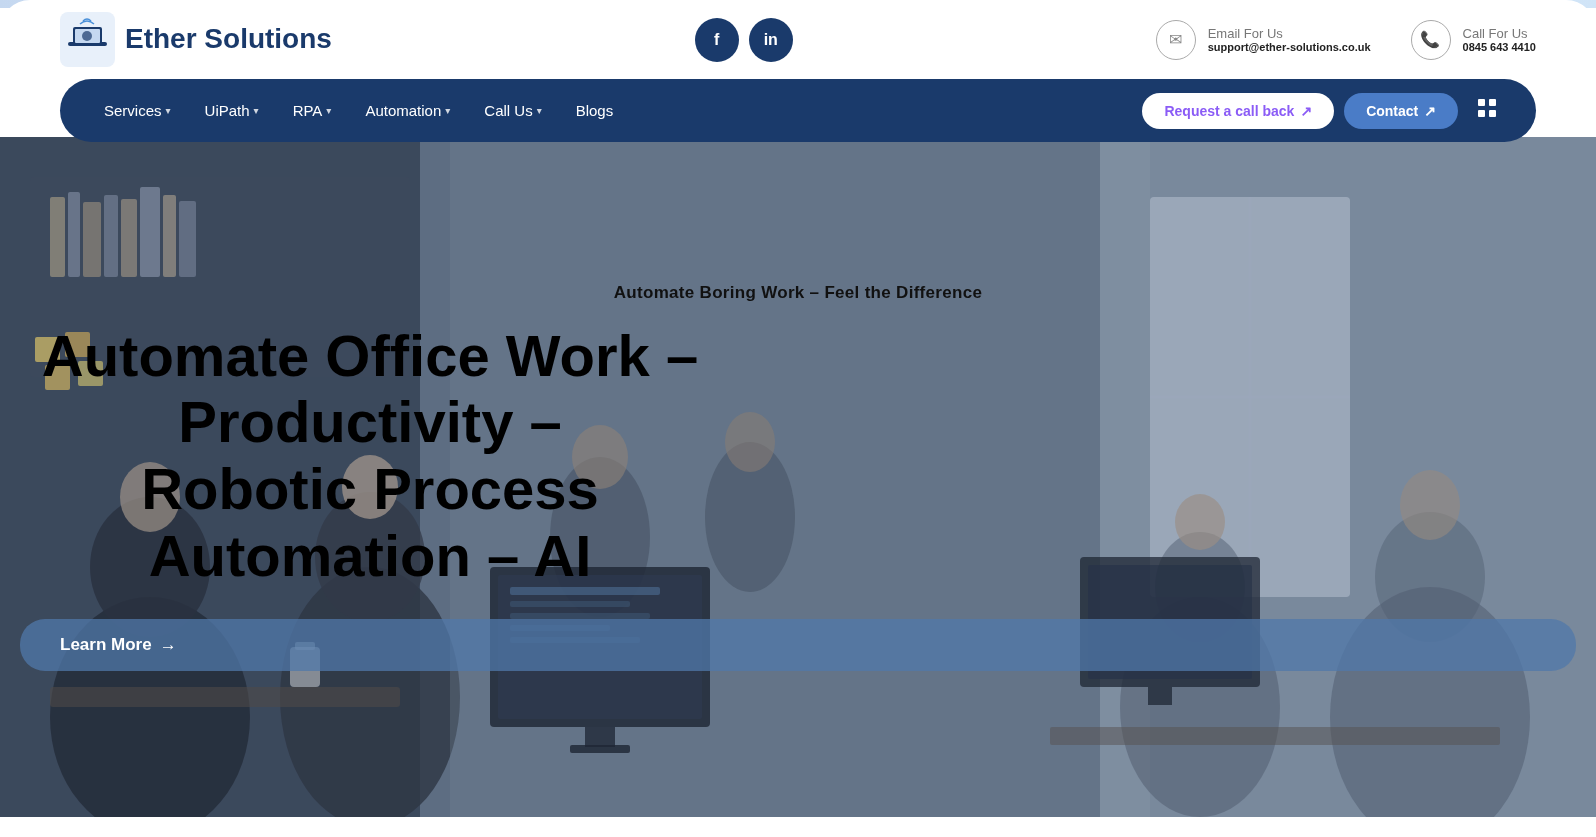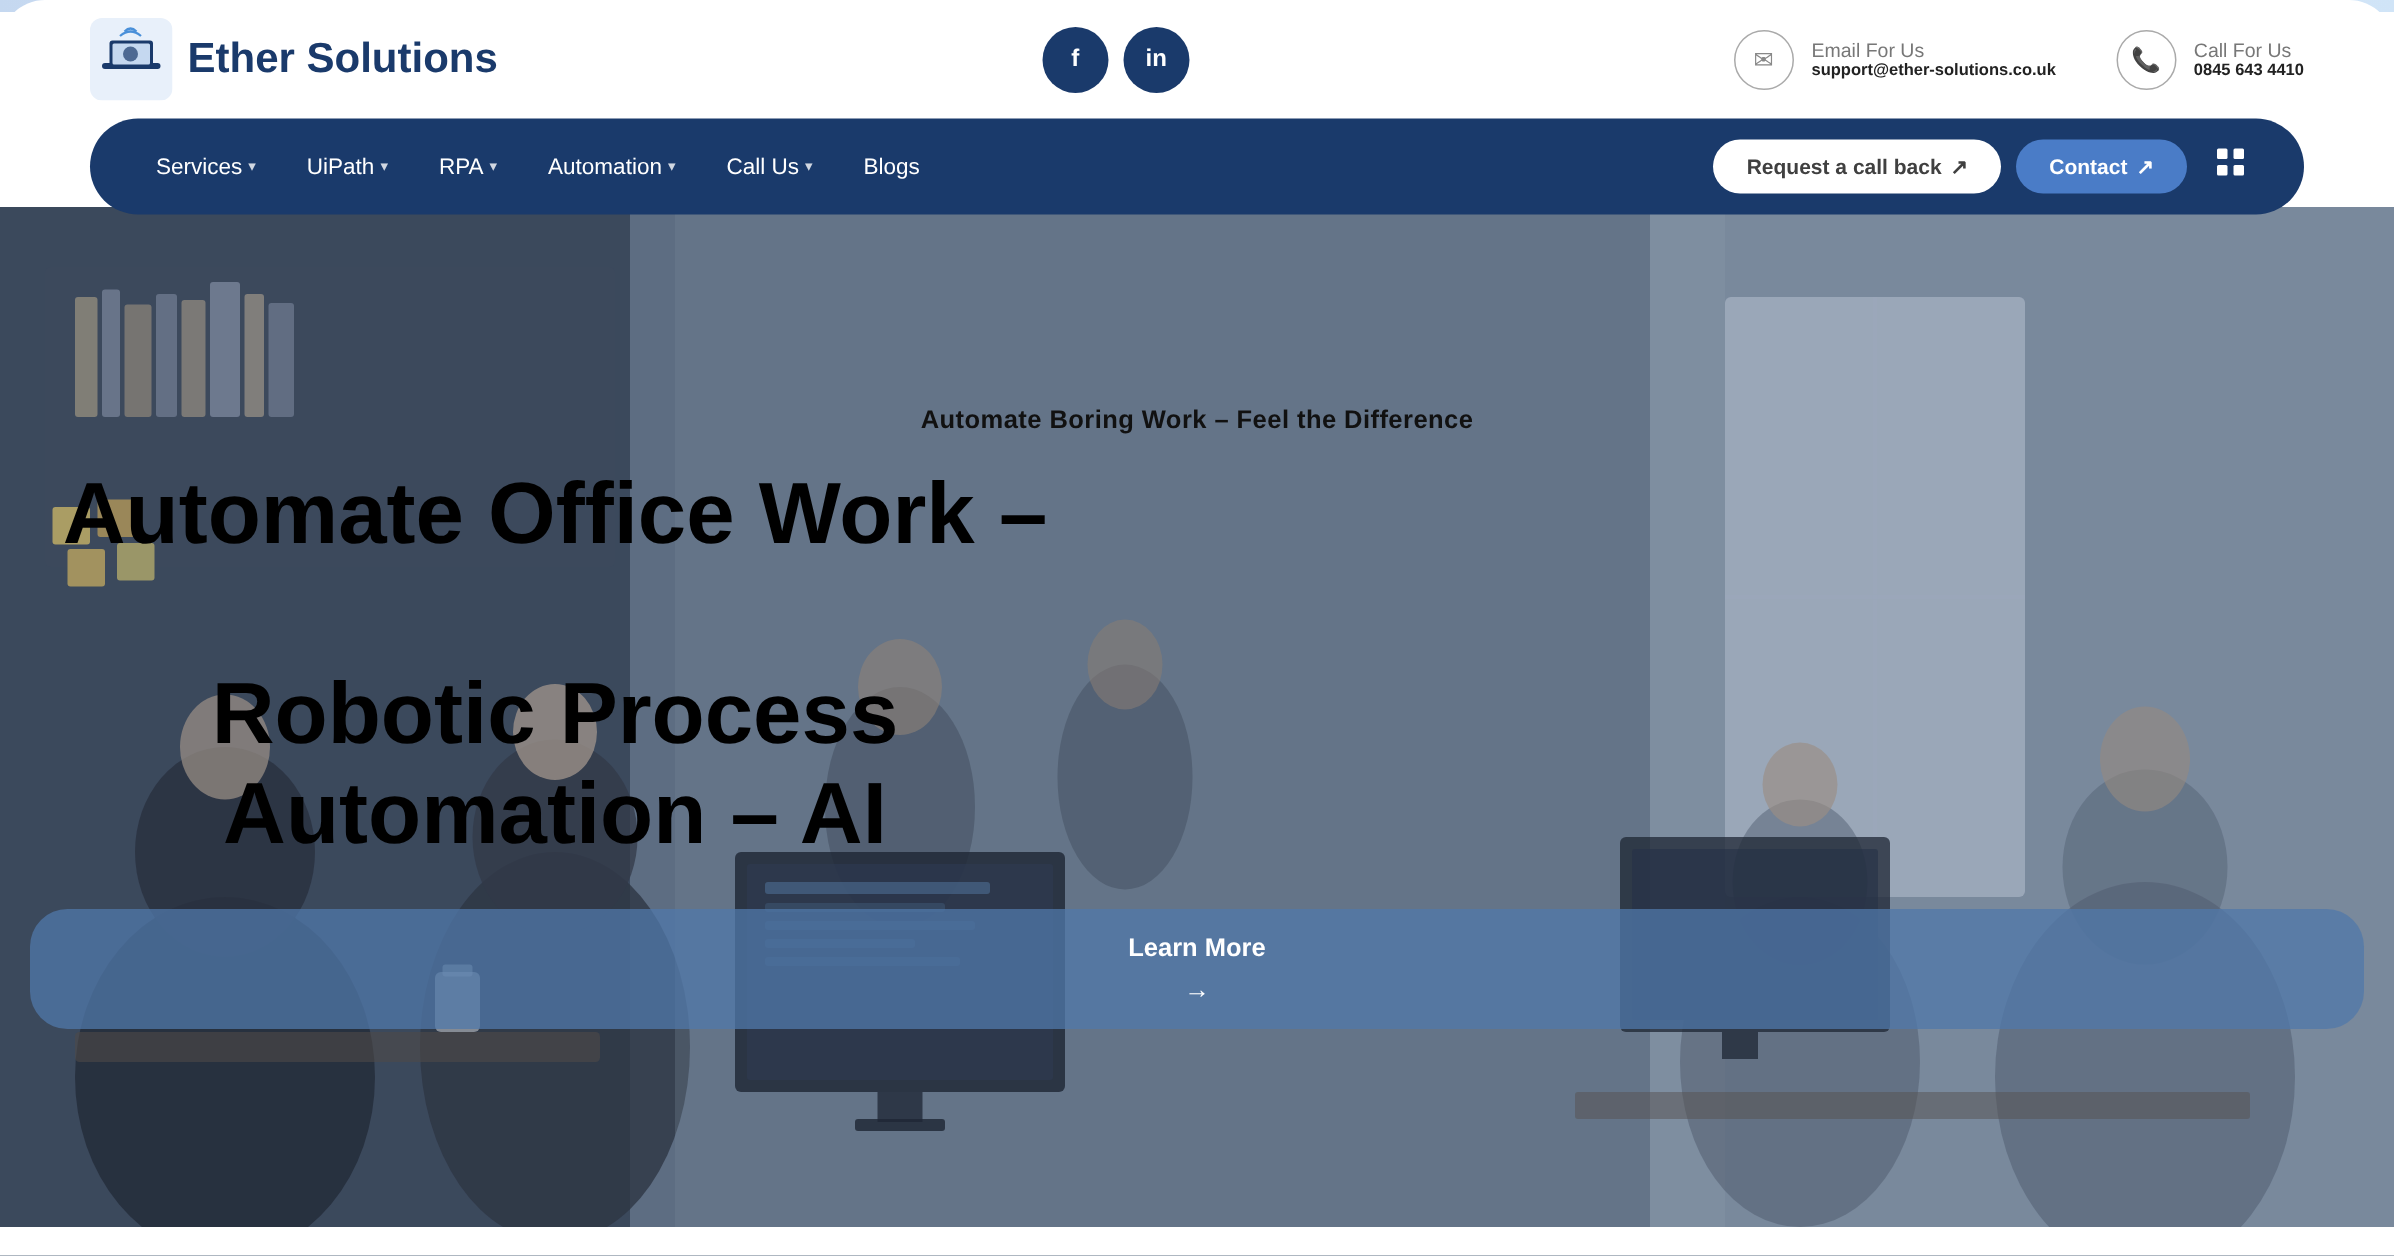--- a/index.html
+++ b/index.html
@@ -111,21 +111,21 @@
       font-size: 10px;
       opacity: 0.8;
     }
     .nav-actions {
       display: flex;
       align-items: center;
       gap: 10px;
     }
     .btn-callback {
       background: white;
-      color: #404040;
+      color: #8b5cf6;
       border: none;
       border-radius: 25px;
       padding: 10px 22px;
       font-size: 14px;
       font-weight: 600;
       cursor: pointer;
       display: flex;
       align-items: center;
       gap: 6px;
       white-space: nowrap;
@@ -197,21 +197,20 @@
       color: white;
       border: none;
       border-radius: 25px;
       padding: 16px 40px;
       font-size: 17px;
       font-weight: 600;
       cursor: pointer;
       display: flex;
       align-items: center;
       gap: 8px;
-      flex-direction: column;
     }
 
     
     .blob-top {
       position: absolute;
       top: 0;
       left: 0;
       right: 0;
       height: 8px;
       background: linear-gradient(90deg, #c5d8f0, #e8f2ff, #d0e4f7);
@@ -397,21 +396,21 @@
       <rect x="1050" y="590" width="450" height="18" fill="rgba(90,80,70,0.5)" rx="2"></rect>
 
       <rect x="0" y="0" width="1596" height="680" fill="rgba(70,90,120,0.2)"></rect>
     </svg>
   </div>
 
   <div class="hero-content">
     <div class="hero-subtitle">Automate Boring Work – Feel the Difference</div>
     <div class="hero-title">
       <span>Automate Office Work –</span><br>
-      <br>
+      <span>Productivity –</span><br>
       <span>Robotic Process Automation – AI</span>
     </div>
     <button class="btn-learn-more">
       <span>Learn More</span>
       <span>→</span>
     </button>
   </div>
 </div>
 
 </body></html>

